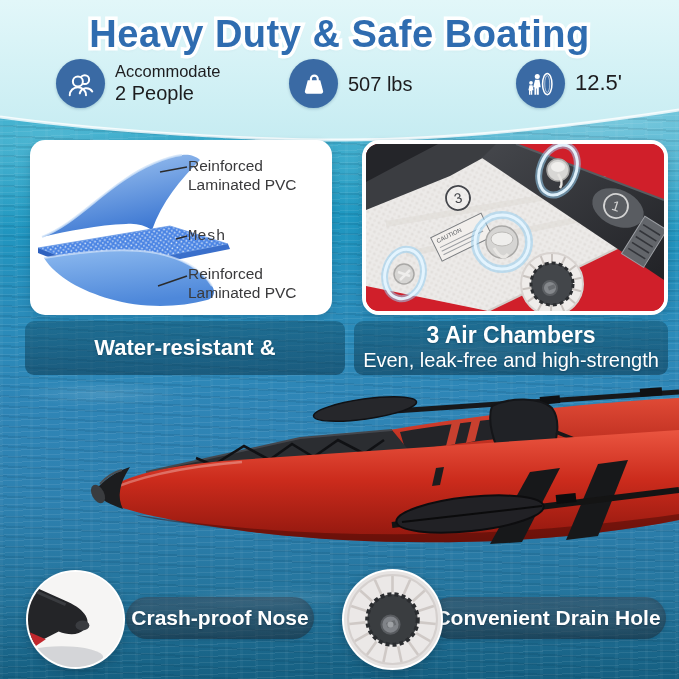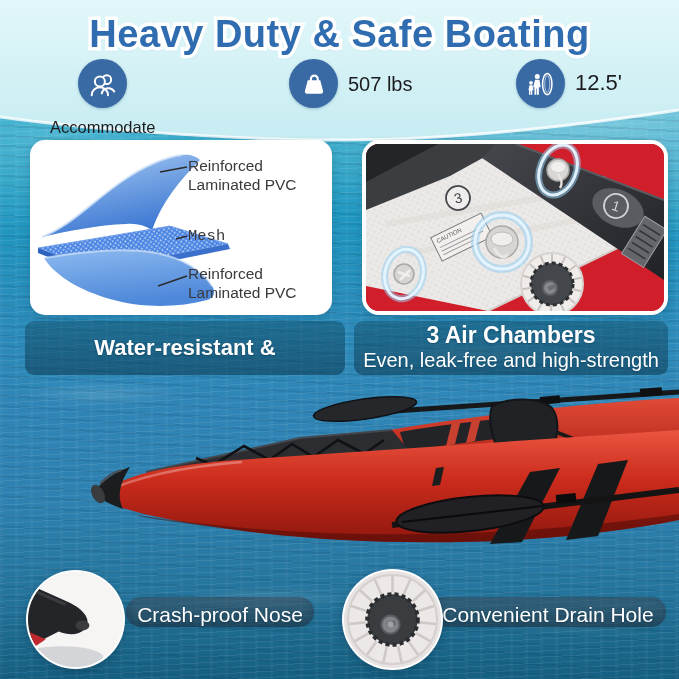--- a/index.html
+++ b/index.html
@@ -68,25 +68,25 @@
     text-shadow:0 1px 2px rgba(0,30,50,0.35);
   }
   .caption-left{left:25px; width:320px; font-size:22px; font-weight:700; line-height:1.18;}
   .caption-right{left:354px; width:314px;}
   .caption-right .cap-title{font-size:23px; font-weight:700; line-height:1.1;}
   .caption-right .cap-sub{font-size:20px; font-weight:400; line-height:1.25;}
   
   .kayak-scene{position:absolute; left:0; top:372px;}
   
   .pill{
-    position:absolute; top:597px; height:30px; border-radius:21px;
+    position:absolute; top:597px; height:42px; border-radius:21px;
     background:linear-gradient(180deg, rgba(70,86,100,0.50), rgba(28,42,54,0.55));
     box-shadow:0 2px 6px rgba(0,30,50,0.20) inset, 0 1px 4px rgba(0,30,50,0.15);
-    color:#fff; display:flex; align-items:flex-end; justify-content:center;
-    font-size:21px; font-weight:400; text-shadow:0 1px 2px rgba(0,30,50,0.4);
+    color:#fff; display:flex; align-items:center; justify-content:center;
+    font-size:21px; font-weight:700; text-shadow:0 1px 2px rgba(0,30,50,0.4);
   }
   .pill-left{left:126px; width:188px;}
   .pill-right{left:430px; width:236px;}
   .mini{
     position:absolute; border-radius:50%; overflow:hidden;
     border:2px solid rgba(255,255,255,0.95);
     box-shadow:0 3px 8px rgba(0,35,55,0.30);
     background:#f4f3f2;
   }
   .mini-left{left:26px; top:570px; width:95px; height:95px;}
@@ -111,21 +111,21 @@
     </defs>
     <path d="M0,0 H679 V110 C600,122 470,140 345,140 C220,140 80,128 0,117 Z" fill="url(#hdr)"></path>
     <path d="M0,117 C80,128 220,140 345,140 C470,140 600,122 679,110" stroke="#ffffff" stroke-width="3" fill="none" opacity="0.8"></path>
   </svg>
 
   <div class="title-wrap">
     <span class="title-stroke">Heavy Duty &amp; Safe Boating</span>
     <span class="title-fill">Heavy Duty &amp; Safe Boating</span>
   </div>
 
-  <div class="badge" style="left:50px;flex-direction:column;">
+  <div class="badge" style="left:56px;">
     <div class="badge-icon">
       <svg width="30" height="30" viewBox="0 0 48 48" fill="none" stroke="#ffffff" stroke-width="3.2" stroke-linecap="round">
         <circle cx="30" cy="17" r="7"></circle>
         <path d="M22,39 a11,11 0 0 1 20,-3"></path>
         <circle cx="19" cy="20" r="8" fill="#3a6aa4"></circle>
         <path d="M6,42 a13,13 0 0 1 26,0"></path>
       </svg>
     </div>
     <div class="badge-text">
       <span class="badge-line1">Accommodate</span>

